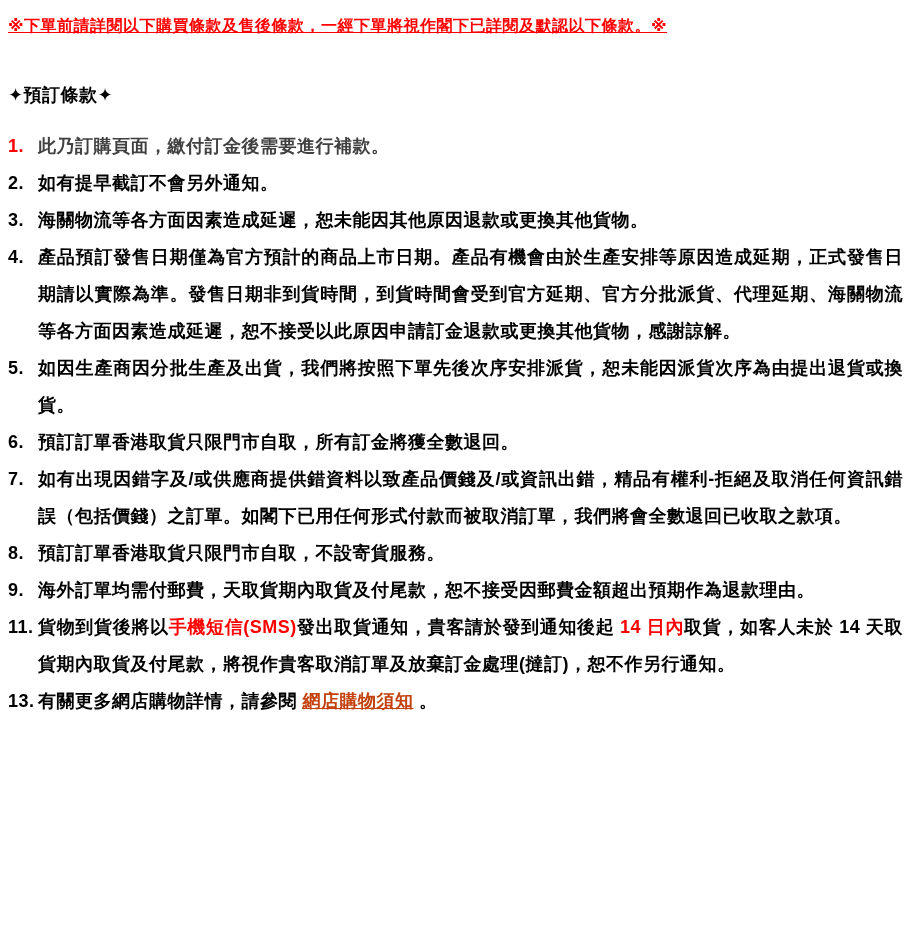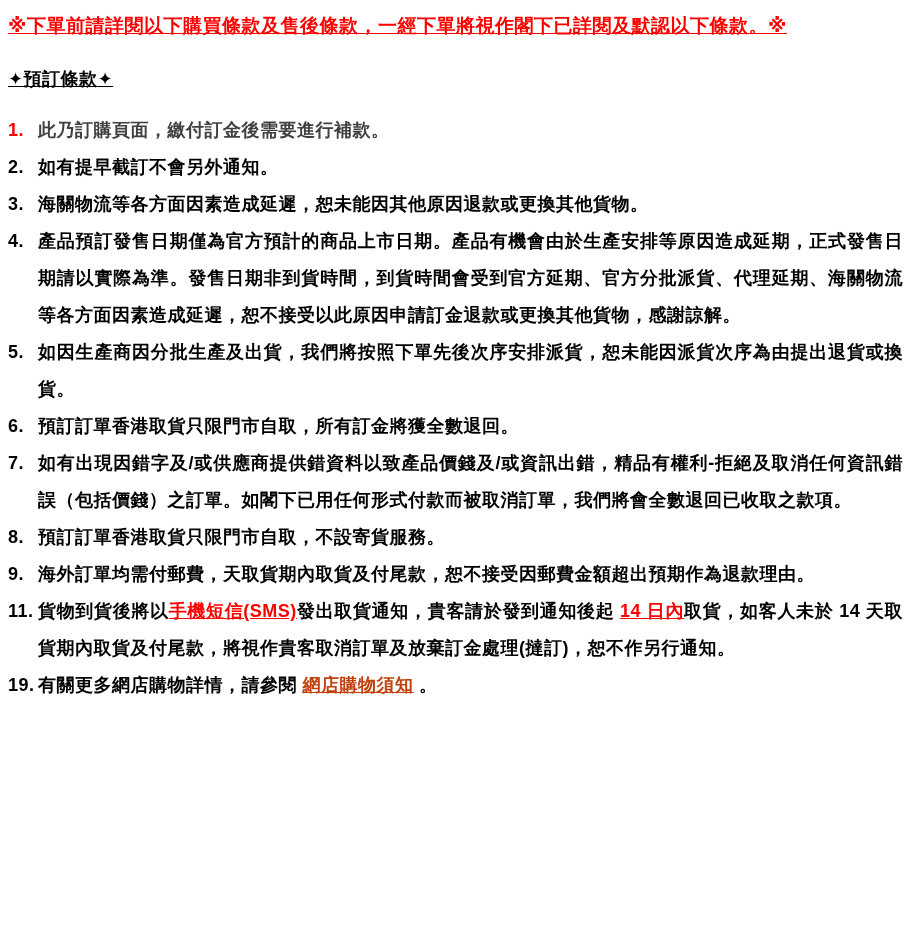--- a/index.html
+++ b/index.html
@@ -15,28 +15,27 @@
     font-weight: bold;
     color: #000000;
     -webkit-font-smoothing: antialiased;
   }
   .page {
     padding: 10px 10px 10px 8px;
   }
   .title {
     color: #ff0000;
     text-decoration: underline;
-    font-size: 19px;
+    font-size: 16px;
     line-height: 28px;
-    margin: 2px 0 26px 0;
+    margin: 2px 0 42px 0;
     letter-spacing: 0.5px;
   }
   .section-header {
     color: #000000;
-    text-decoration: underline;
     font-size: 18px;
     line-height: 26px;
     margin: 0 0 20px 0;
     letter-spacing: 0.5px;
   }
   ol.terms {
     list-style: none;
     margin: 0;
     padding: 0;
   }
@@ -55,21 +54,20 @@
     flex: 1;
     text-align: justify;
   }
   li.term.red,
   li.term.red .term-num {
     color: #ff0000;
   }
   .red { color: #404040; }
   .red-underline {
     color: #ff0000;
-    text-decoration: underline;
   }
   .link {
     color: #c2410c;
     text-decoration: underline;
     cursor: pointer;
   }
 </style>
 </head>
 <body>
 
@@ -113,17 +111,17 @@
       </li>
       <li class="term">
         <span class="term-num">9.</span>
         <span class="term-text"><span>海外訂單均需付郵費，天取貨期內取貨及付尾款，恕不接受因郵費金額超出預期作為退款理由。</span></span>
       </li>
       <li class="term">
         <span class="term-num">11.</span>
         <span class="term-text"><span>貨物到貨後將以</span><span class="red-underline">手機短信(SMS)</span><span>發出取貨通知，貴客請於發到通知後起 </span><span class="red-underline">14 日內</span><span>取貨，如客人未於 14 天取貨期內取貨及付尾款，將視作貴客取消訂單及放棄訂金處理(撻訂)，恕不作另行通知。</span></span>
       </li>
       <li class="term">
-        <span class="term-num">19.</span>
+        <span class="term-num">13.</span>
         <span class="term-text"><span>有關更多網店購物詳情，請參閱 </span><span class="link">網店購物須知</span><span> 。</span></span>
       </li>
     </ol>
 </div>
 
 </body></html>

